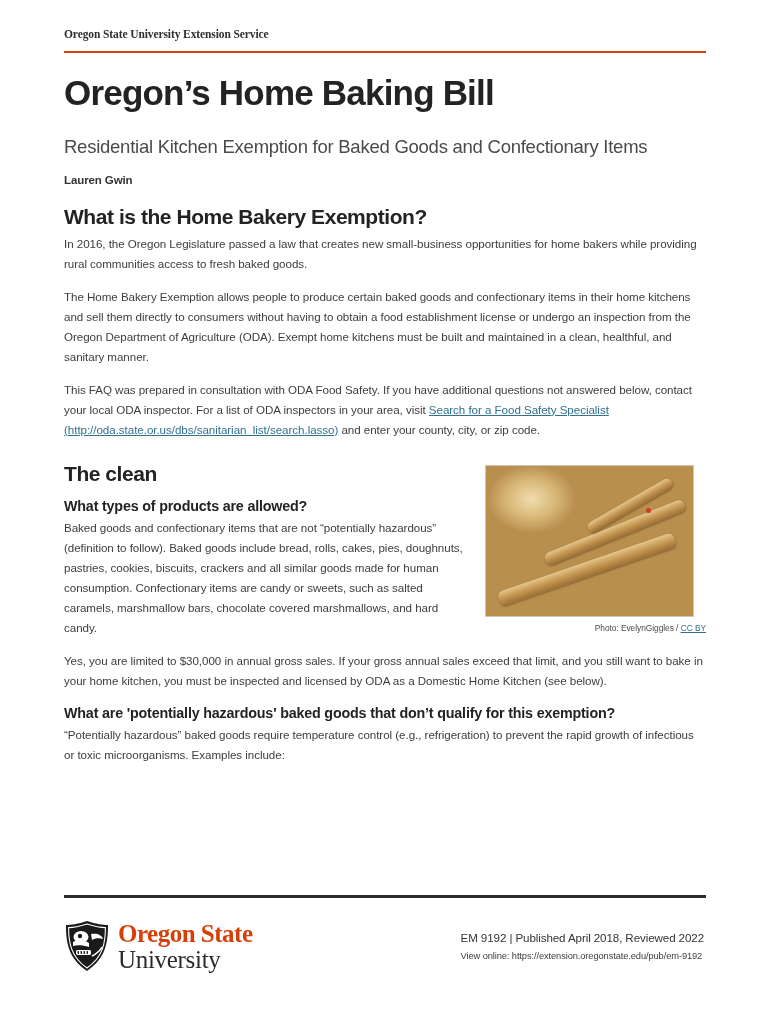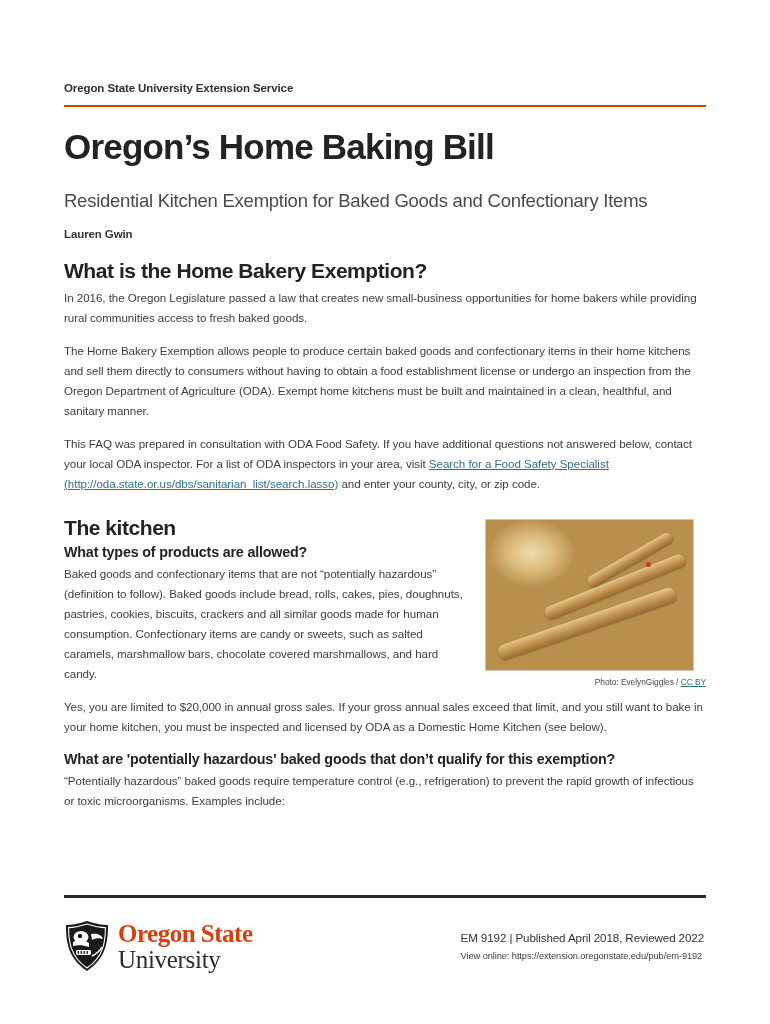--- a/index.html
+++ b/index.html
@@ -20,21 +20,22 @@
     position: absolute;
     left: 0; top: 0;
     width: 770px;
     height: 1024px;
     box-sizing: border-box;
     padding: 0 64px;
   }
 
   
   .masthead {
-    padding-top: 82px;
+    padding-top: 28px;
+    font-family: Liberation Serif, serif;
   }
   .masthead-title {
     font-size: 11.5px;
     font-weight: bold;
     letter-spacing: -0.1px;
     color: #2f2f2f;
     line-height: 1.2;
   }
   .masthead-rule {
     margin-top: 9px;
@@ -83,21 +84,21 @@
   }
   h3.q-h {
     font-size: 14.3px;
     font-weight: bold;
     color: #232323;
     margin: 14px 0 3px 0;
     letter-spacing: -0.18px;
     line-height: 1.22;
   }
   h3.q-h.tight {
-    margin-top: 4px;
+    margin-top: 12px;
   }
 
   p.body {
     font-size: 11.6px;
     line-height: 1.72;
     color: #3d3d3d;
     margin: 0 0 13px 0;
     letter-spacing: -0.05px;
   }
   p.body.last { margin-bottom: 0; }
@@ -271,26 +272,26 @@
     <div class="photo-block">
       <div class="photo">
         <div class="baguette b1"></div>
         <div class="baguette b2"></div>
         <div class="baguette b3"></div>
         <div class="dot"></div>
       </div>
       <div class="photo-caption"><span>Photo: EvelynGiggles / </span><a href="#">CC BY</a></div>
     </div>
 
-    <h2 class="section-h basics">The kitchen</h2>
+    <h2 class="section-h basics">The clean</h2>
 
     <h3 class="q-h tight">What types of products are allowed?</h3>
     <p class="body">Baked goods and confectionary items that are not “potentially hazardous” (definition to follow). Baked goods include bread, rolls, cakes, pies, doughnuts, pastries, cookies, biscuits, crackers and all similar goods made for human consumption. Confectionary items are candy or sweets, such as salted caramels, marshmallow bars, chocolate covered marshmallows, and hard candy.</p>
 
-    <p class="body">Yes, you are limited to $20,000 in annual gross sales. If your gross annual sales exceed that limit, and you still want to bake in your home kitchen, you must be inspected and licensed by ODA as a Domestic Home Kitchen (see below).</p>
+    <p class="body">Yes, you are limited to $30,000 in annual gross sales. If your gross annual sales exceed that limit, and you still want to bake in your home kitchen, you must be inspected and licensed by ODA as a Domestic Home Kitchen (see below).</p>
 
     <h3 class="q-h">What are 'potentially hazardous' baked goods that don’t qualify for this exemption?</h3>
     <p class="body last">“Potentially hazardous” baked goods require temperature control (e.g., refrigeration) to prevent the rapid growth of infectious or toxic microorganisms. Examples include:</p>
   </div>
 
   <div class="footer">
     <div class="footer-rule"></div>
     <div class="footer-inner">
 
       <div class="logo">

